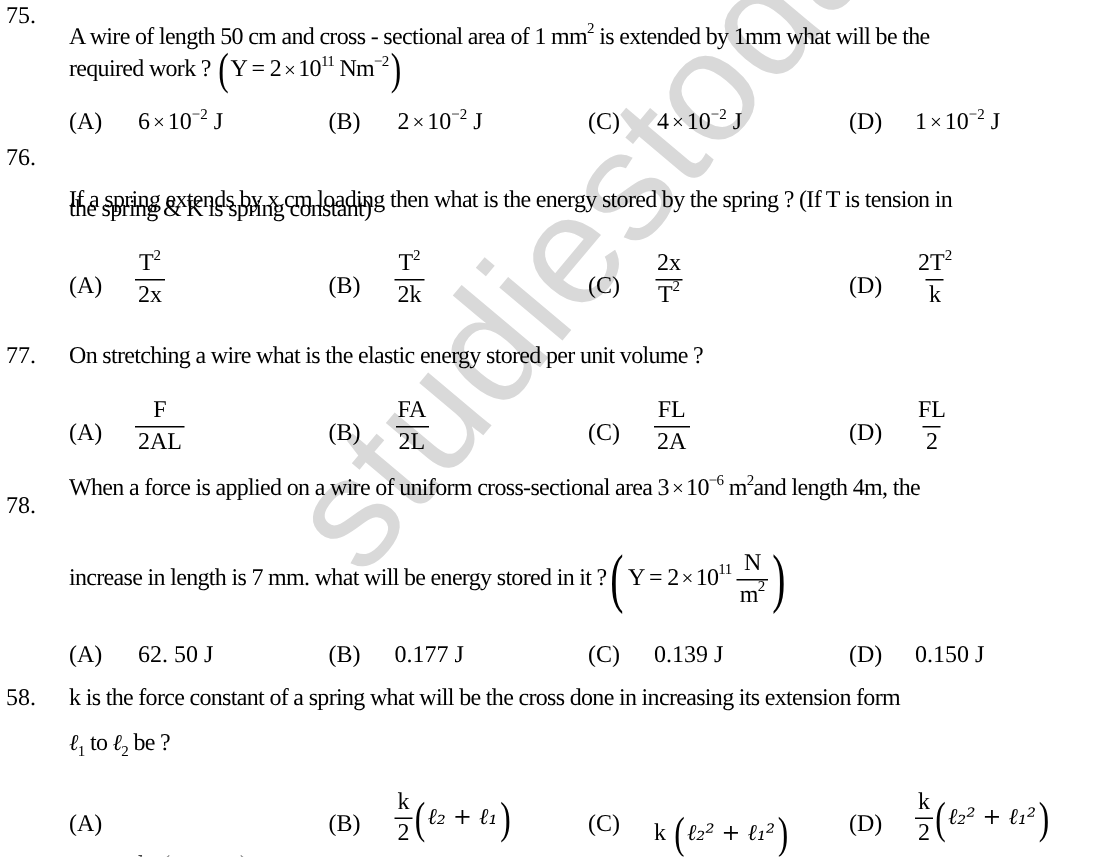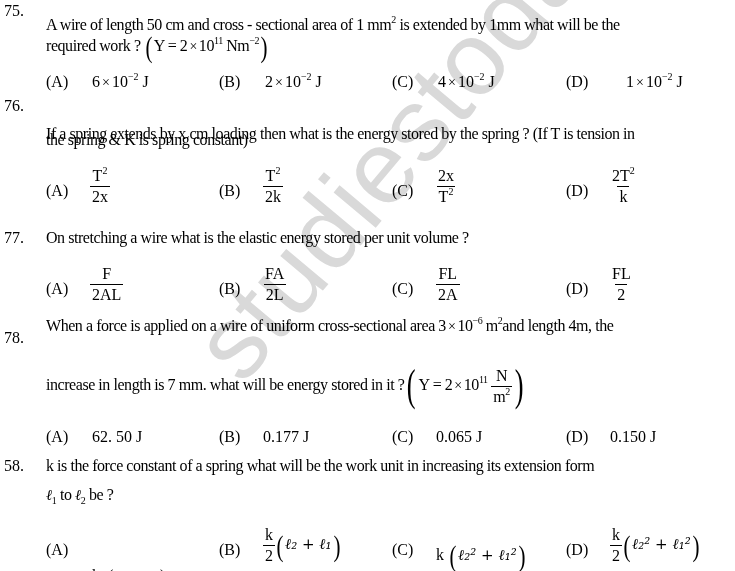--- a/index.html
+++ b/index.html
@@ -47,21 +47,21 @@
     <div>
       <span class="abs" style="left:219px;top:73px">(B)</span>
       <span class="abs" style="left:265px;top:73px"><span>2</span><span class="times">×</span><span>10</span><sup>−2</sup> <span>J</span></span>
     </div>
     <div>
       <span class="abs" style="left:392px;top:73px">(C)</span>
       <span class="abs" style="left:438px;top:73px"><span>4</span><span class="times">×</span><span>10</span><sup>−2</sup> <span>J</span></span>
     </div>
     <div>
       <span class="abs" style="left:566px;top:73px">(D)</span>
-      <span class="abs" style="left:626px;top:73px"><span>1</span><span class="times">×</span><span>10</span><sup>−2</sup> <span>J</span></span>
+      <span class="abs" style="left:610px;top:73px"><span>1</span><span class="times">×</span><span>10</span><sup>−2</sup> <span>J</span></span>
     </div>
   </div>
 
   <div>
     <span class="abs qnum" style="top:97px">76.</span>
     <span class="abs qtext" style="top:125px">If a spring extends by x cm loading then what is the energy stored by the spring ? (If T is tension in</span>
     <span class="abs qtext" style="top:131px">the spring &amp; K is spring constant)</span>
 
     <div>
       <span class="abs" style="left:46px;top:182px">(A)</span>
@@ -138,31 +138,31 @@
     <div>
       <span class="abs" style="left:46px;top:428px">(A)</span>
       <span class="abs" style="left:92px;top:428px">62. 50 J</span>
     </div>
     <div>
       <span class="abs" style="left:219px;top:428px">(B)</span>
       <span class="abs" style="left:263px;top:428px">0.177 J</span>
     </div>
     <div>
       <span class="abs" style="left:392px;top:428px">(C)</span>
-      <span class="abs" style="left:436px;top:428px">0.065 J</span>
+      <span class="abs" style="left:436px;top:428px">0.139 J</span>
     </div>
     <div>
       <span class="abs" style="left:566px;top:428px">(D)</span>
       <span class="abs" style="left:610px;top:428px">0.150 J</span>
     </div>
   </div>
 
   <div>
     <span class="abs qnum" style="top:457px">58.</span>
-    <span class="abs qtext" style="top:457px">k is the force constant of a spring what will be the work unit in increasing its extension form</span>
+    <span class="abs qtext" style="top:457px">k is the force constant of a spring what will be the cross done in increasing its extension form</span>
     <span class="abs qtext" style="top:486px"><span class="ell">ℓ</span><sub>1</sub><span> to </span><span class="ell">ℓ</span><sub>2</sub><span> be ?</span></span>
 
     <div>
       <span class="abs" style="left:46px;top:541px">(A)</span>
       <span class="abs" style="left:92px;top:567px"><span>k</span>&nbsp; (<span class="ell">ℓ₁ − ℓ₂</span>)</span>
     </div>
     <div>
       <span class="abs" style="left:219px;top:541px">(B)</span>
       <span class="abs" style="left:263px;top:525px"><span class="frac">
             <span class="num">k</span>

